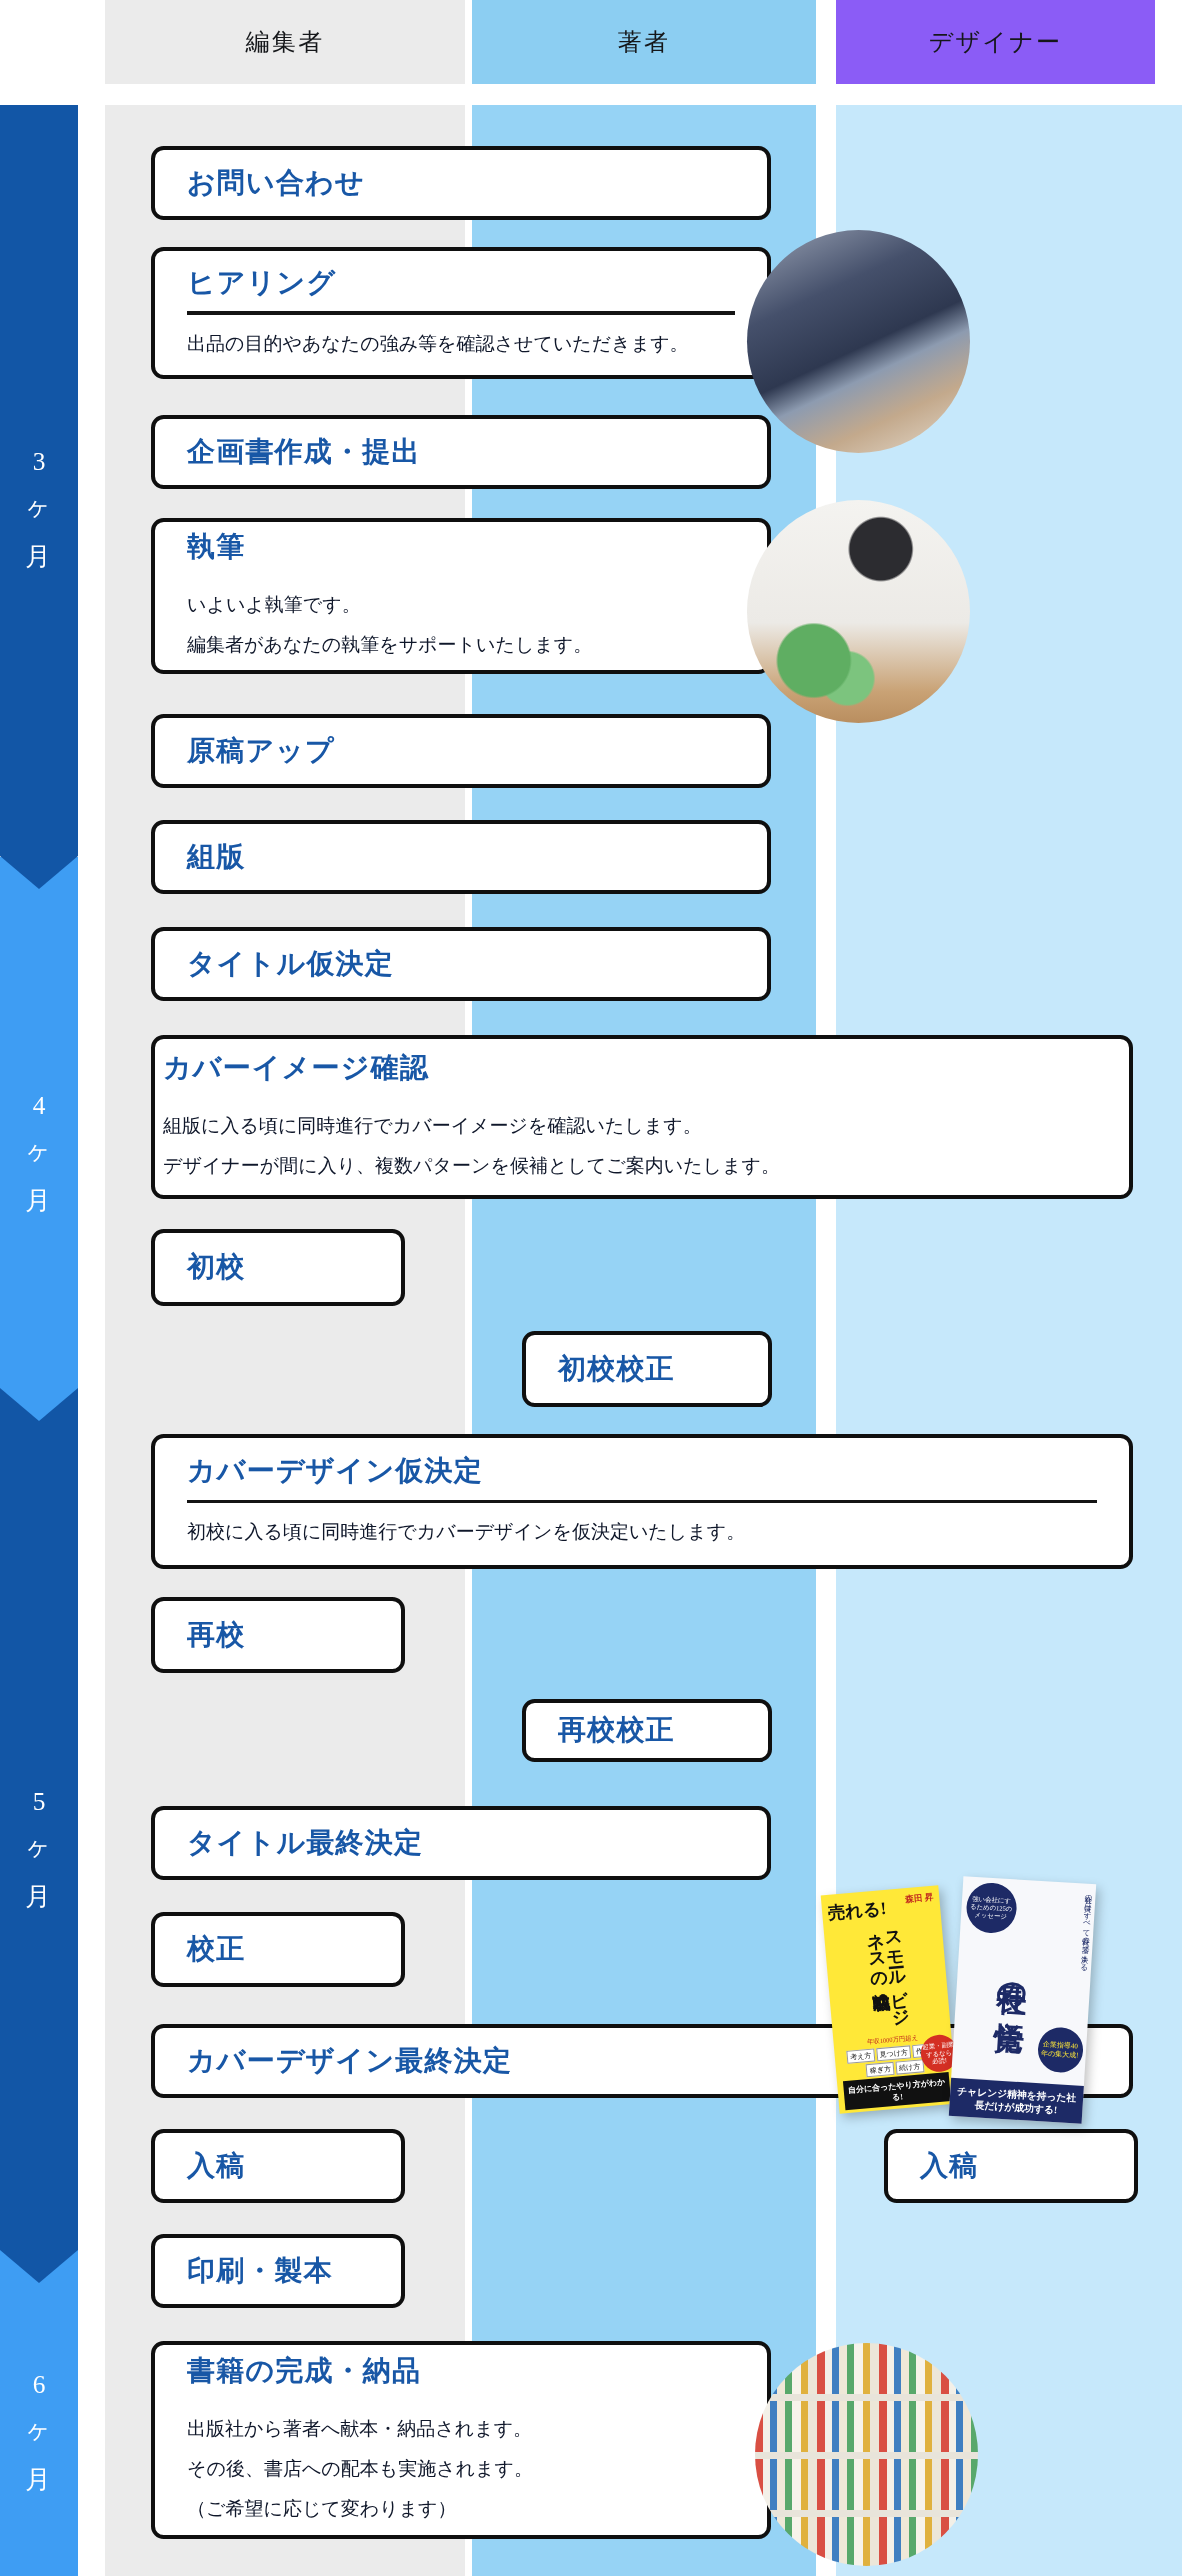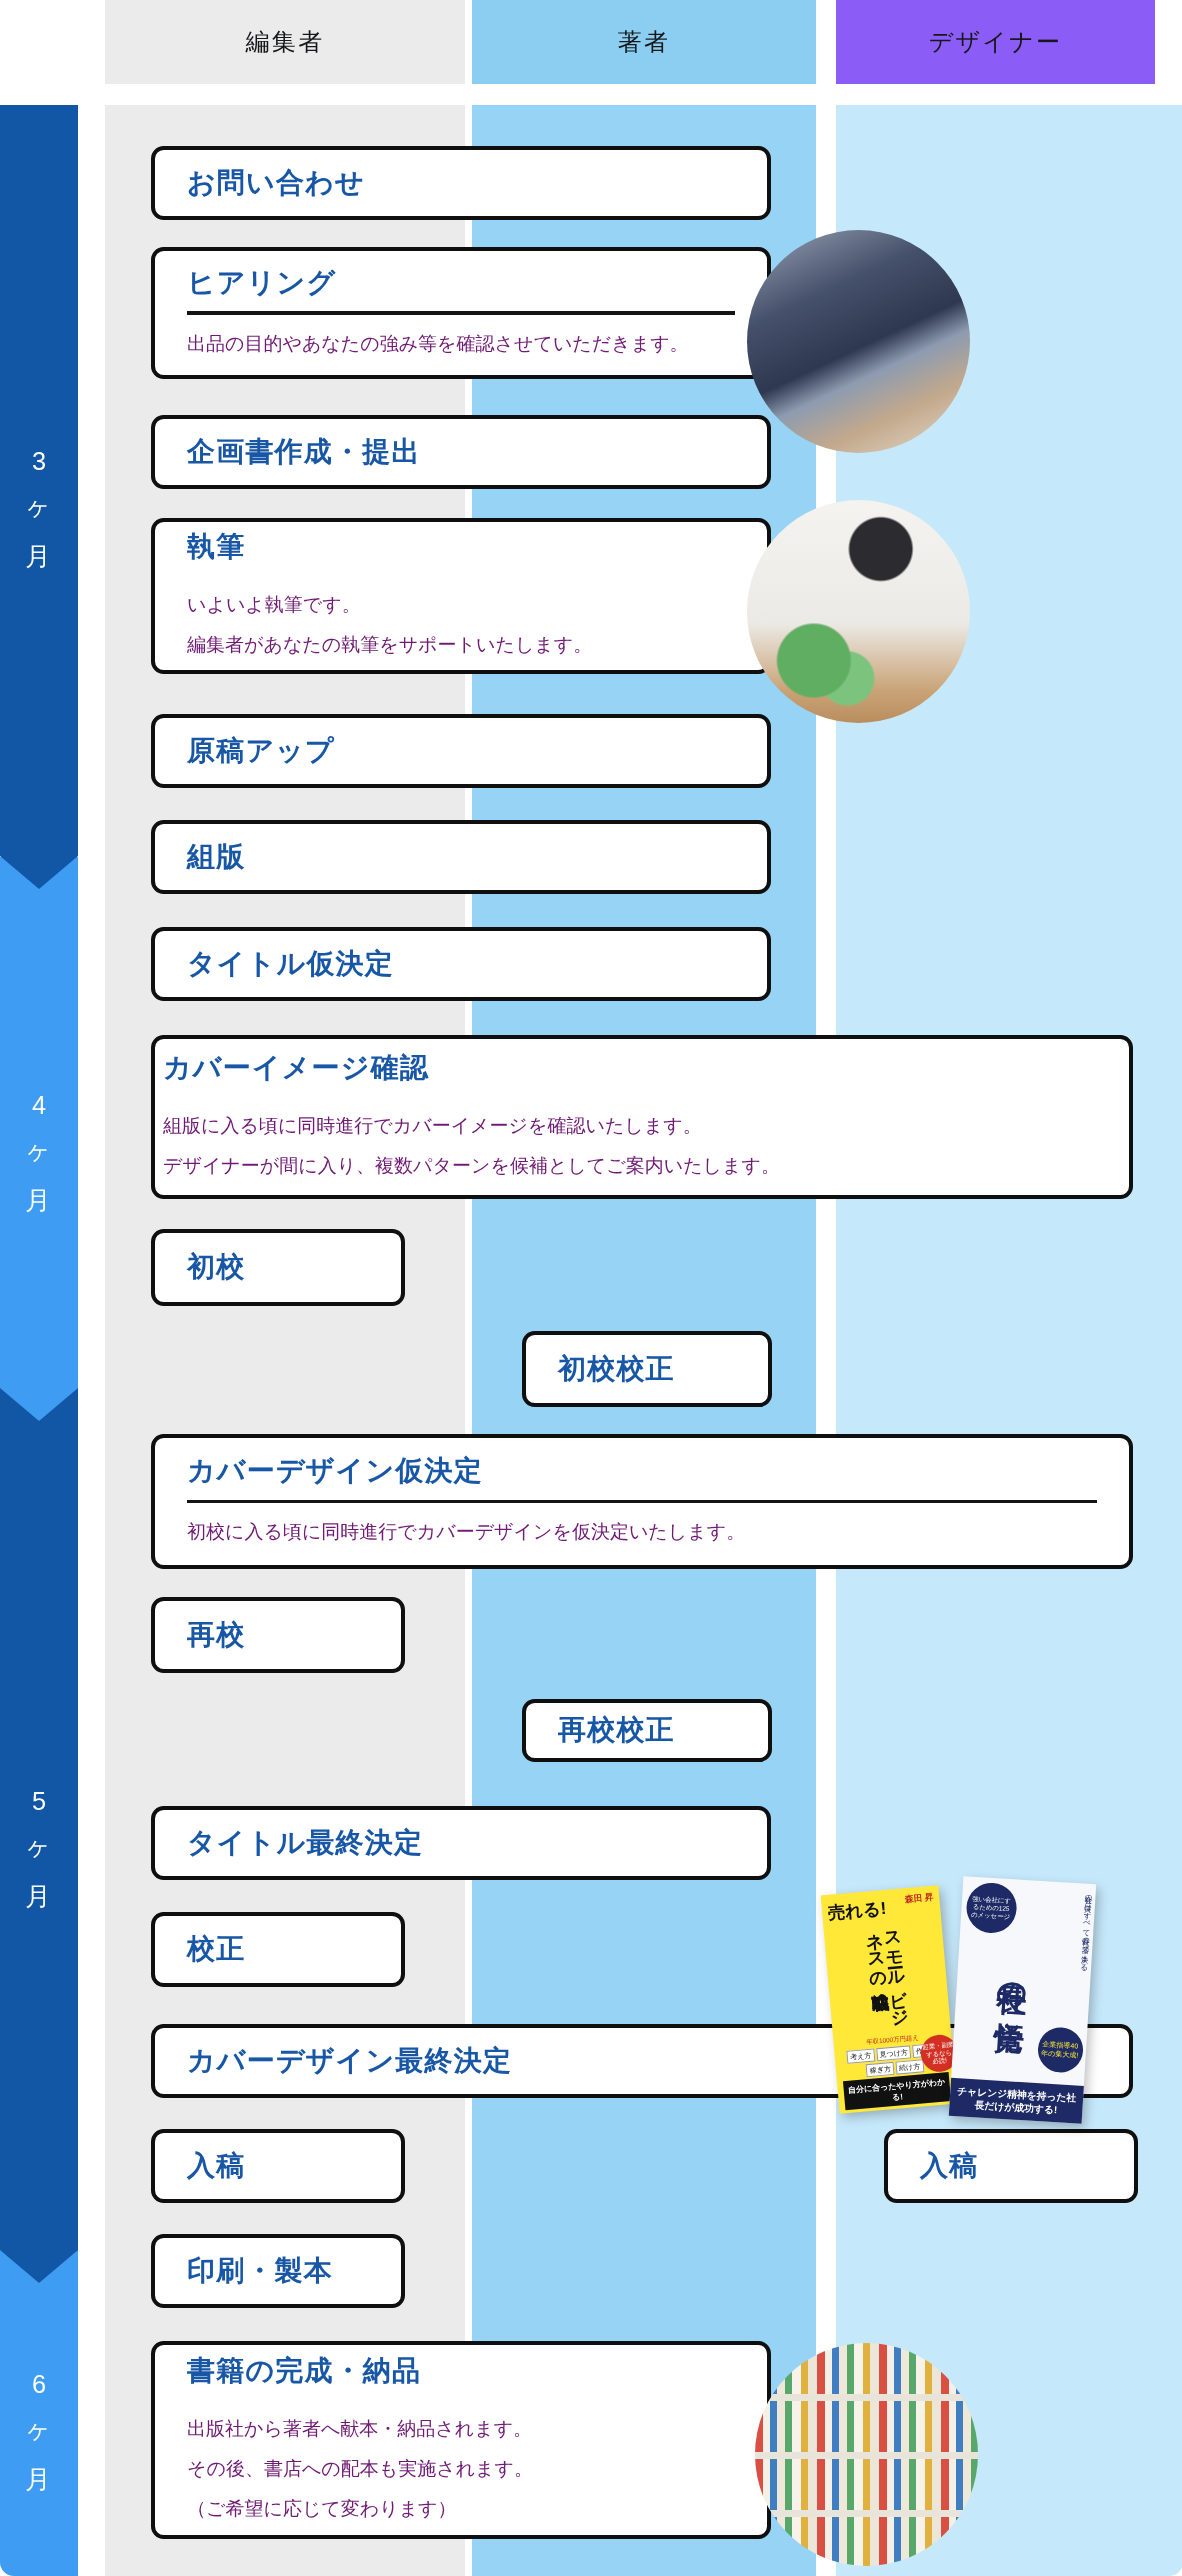--- a/index.html
+++ b/index.html
@@ -1,17 +1,17 @@
 <!DOCTYPE html>
 <html style="font-size:9.2px"><head>
 <meta charset="utf-8">
 <style>
   html,body{margin:0;padding:0;background:#ffffff;}
   .canvas{position:relative;width:1183px;height:2576px;background:#ffffff;overflow:hidden;
-          font-family:Liberation Sans, sans-serif;border-radius:14px;}
+          font-family:Liberation Serif, serif;}
   
   .hdr{position:absolute;top:0;height:84px;display:flex;align-items:center;justify-content:center;
        font-size:24px;color:#15171a;letter-spacing:2.3px;}
   .hdr-editor{left:105px;width:360px;background:#ebebeb;}
   .hdr-author{left:472px;width:344px;background:#8ccef2;}
   .hdr-designer{left:836px;width:319px;background:#8b5cf6;}
   
   .col{position:absolute;top:105px;height:2471px;}
   .col-editor{left:105px;width:360px;background:#ebebeb;}
   .col-author{left:472px;width:344px;background:#96d3f5;}
@@ -26,21 +26,21 @@
   .tlabel{position:absolute;left:0;width:78px;display:flex;justify-content:center;z-index:6;
           writing-mode:vertical-rl;text-orientation:upright;color:#ffffff;font-size:25.4px;
           letter-spacing:10.4px;line-height:78px;text-align:center;}
   
   .box{position:absolute;background:#ffffff;border:4.6px solid #0f0f0f;border-radius:12.7px;
        box-sizing:border-box;display:flex;flex-direction:column;justify-content:center;
        padding:0 0 0 32px;z-index:10;}
   .box-title{font-size:28px;font-weight:bold;color:#1857a6;letter-spacing:1.2px;line-height:1.1;}
   .has-desc{padding:16px 32px;}
   .title-underline{width:100%;height:3.5px;background:#141414;margin:12.7px 0 15px 0;}
-  .box-desc{margin:0;font-size:19px;color:#701a75;line-height:1.5;}
+  .box-desc{margin:0;font-size:19px;color:#0f172a;line-height:1.5;}
   .box-desc + .box-desc{margin-top:11.6px;}
   
   .photo{position:absolute;border-radius:50%;z-index:20;overflow:hidden;}
   .photo-meeting{left:747px;top:230px;width:223px;height:223px;
     background:linear-gradient(155deg,#9aa3b5 0%,#45506b 30%,#2e3850 52%,#8d9bb0 62%,#c3a98c 78%,#e6ddd0 100%);}
   .photo-writing{left:747px;top:500px;width:223px;height:223px;
     background:
       radial-gradient(circle at 60% 22%,#2c2c30 0 14%,transparent 15%),
       radial-gradient(circle at 30% 72%,#5fae62 0 16%,transparent 17%),
       radial-gradient(circle at 45% 80%,#7cc47e 0 12%,transparent 13%),

